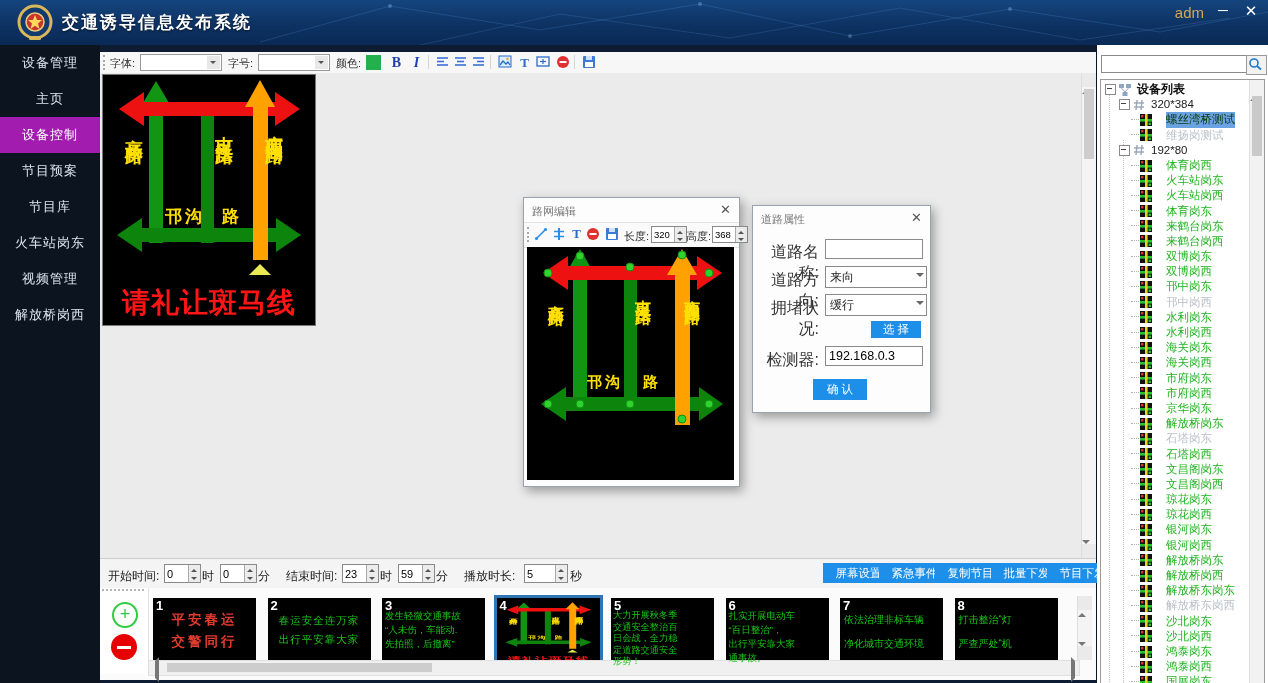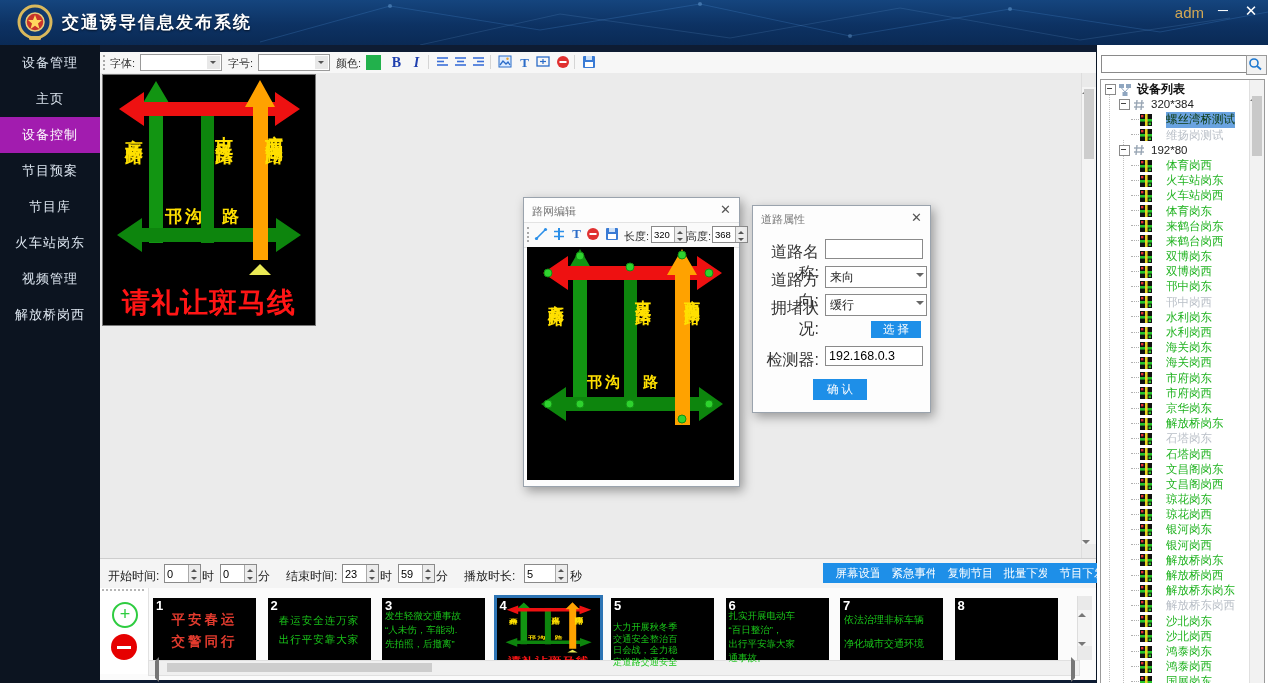--- a/index.html
+++ b/index.html
@@ -90,21 +90,21 @@
   .plus-btn{position:absolute;left:12px;top:14px;width:22px;height:22px;border:2px solid #2ecc40;border-radius:50%;color:#2ecc40;font-size:18px;line-height:20px;text-align:center;cursor:pointer;}
   .minus-btn{position:absolute;left:11px;top:46px;width:26px;height:26px;background:#e60000;border-radius:50%;cursor:pointer;}
   .minus-btn::after{content:"";position:absolute;left:6px;top:11.5px;width:14px;height:3px;background:#fff;}
   .thumb{position:absolute;top:10px;width:103px;height:70px;background:#000;overflow:hidden;}
   .thumb.selected{border:3px solid #2e75b5;margin:-3px 0 0 -3px;}
   .thumb .num{position:absolute;left:3px;top:0px;color:#fff;font-weight:bold;font-size:13px;z-index:3;}
   .tlines{position:relative;z-index:1;}
   .t-large{font-size:13.5px;line-height:22px;text-align:center;padding-top:11px;letter-spacing:3px;font-weight:bold;}
   .t-medium{font-size:10.5px;line-height:19px;text-align:center;padding-top:13px;letter-spacing:1px;}
   .t-small{font-size:9.5px;line-height:14px;text-align:left;padding:11px 3px 0;}
-  .t-xsmall{font-size:9.2px;line-height:11.6px;text-align:left;padding:24px 2px 0;}
+  .t-xsmall{font-size:9.2px;line-height:11.6px;text-align:left;padding:12px 2px 0;}
   .t-spread{font-size:10px;line-height:24px;text-align:left;padding:10px 4px 0;}
   .mini-wrap{position:absolute;left:2px;top:3px;width:100px;height:66px;overflow:hidden;}
   .mini-wrap .board{transform:scale(0.468,0.258);transform-origin:0 0;}
   .hscroll{position:absolute;left:48px;top:72px;width:930px;height:14px;background:#f0f0f0;border:1px solid #e0e0e0;}
   .hscroll .thumbbar{position:absolute;top:2px;height:9px;background:#cdcdcd;}
 
   
   .rpanel{position:absolute;left:1097px;top:45px;width:171px;height:638px;background:#fff;}
   .search-input{position:absolute;left:4px;top:10px;width:138px;height:16px;border:1px solid #8a8a8a;font-size:11px;padding:0 3px;font-family:inherit;outline:none;}
   .search-btn{position:absolute;left:149px;top:10px;width:19px;height:18px;background:#f2f2f2;border:1px solid #9a9a9a;cursor:pointer;}
@@ -381,20 +381,24 @@
         </div>
         <div class="thumb" style="left: 740px;">
           <span class="num">7</span>
           <div class="tlines t-spread" style="color: rgb(25, 197, 25);">
             <div>依法治理非标车辆</div>
             <div>净化城市交通环境</div>
           </div>
         </div>
         <div class="thumb" style="left: 854.5px;">
           <span class="num">8</span>
+          <div class="tlines t-spread" style="color: rgb(25, 197, 25);">
+            <div>打击整治“灯</div>
+            <div>严查严处“机</div>
+          </div>
         </div>
       </div>
     <div class="vscroll" style="right:4px;top:8px;height:64px">
       <span class="btn" style="top:0"><span class="tri-up"></span></span>
       <span class="btn" style="bottom:0"><span class="tri-dn"></span></span>
     </div>
     <div class="hscroll">
       <span style="position:absolute;left:0;top:0;width:14px;height:12px"><span class="tri-lf"></span></span>
       <span class="thumbbar" style="left:18px;width:265px"></span>
       <span style="position:absolute;right:0;top:0;width:14px;height:12px"><span class="tri-rt"></span></span>

